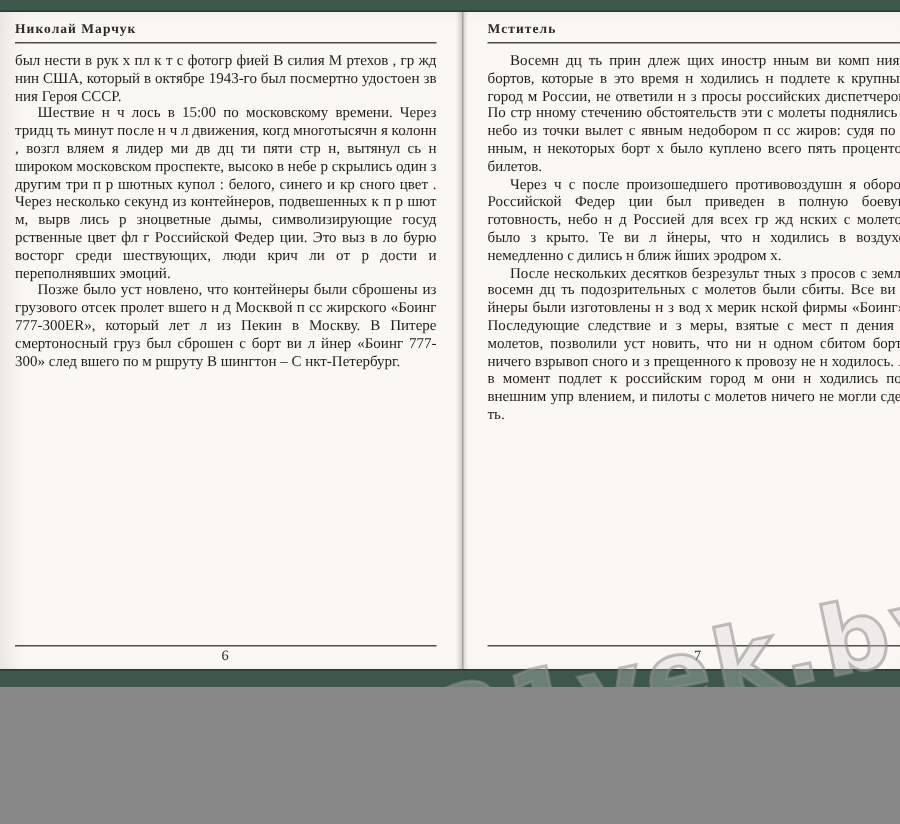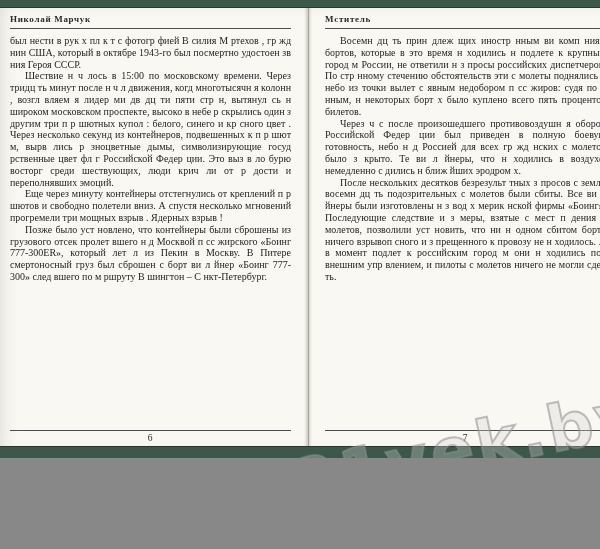--- a/index.html
+++ b/index.html
@@ -50,21 +50,20 @@
   <div class="pages">
 
     <section class="page left">
       <header class="page-header">
         <span class="running-title">Николай Марчук</span>
       </header>
       <div class="rule header-rule"></div>
       <div class="body-text">
           <p class="para">был нести в рук х пл к т с фотогр фией В силия М ртехов , гр жд нин  США, который в октябре 1943-го был посмертно удостоен зв ния Героя СССР.</p>
           <p class="para">Шествие н ч лось в 15:00 по московскому времени. Через тридц ть минут после н ч л  движения, когд  многотысячн я колонн , возгл вляем я лидер ми дв дц ти пяти стр н, вытянул сь н  широком московском проспекте, высоко в небе р скрылись один з  другим три п р шютных купол : белого, синего и кр сного цвет . Через несколько секунд из контейнеров, подвешенных к п р шют м, вырв лись р зноцветные дымы, символизирующие госуд рственные цвет  фл г  Российской Федер ции. Это выз в ло бурю восторг  среди шествующих, люди крич ли от р дости и переполнявших эмоций.</p>
-          <p class="para">Еще через минуту контейнеры отстегнулись от креплений п р шютов и свободно полетели вниз. А спустя несколько мгновений прогремели три мощных взрыв . Ядерных взрыв !</p>
           <p class="para">Позже было уст новлено, что контейнеры были сброшены из грузового отсек  пролет вшего н д Москвой п сс жирского «Боинг 777-300ER», который лет л из Пекин  в Москву. В Питере смертоносный груз был сброшен с борт  ви л йнер  «Боинг 777-300» след вшего по м ршруту В шингтон – С нкт-Петербург.</p>
         </div>
       <footer class="page-footer">
         <div class="rule footer-rule"></div>
         <span class="page-number">6</span>
       </footer>
     </section>
 
     <div class="gutter"></div>
 

